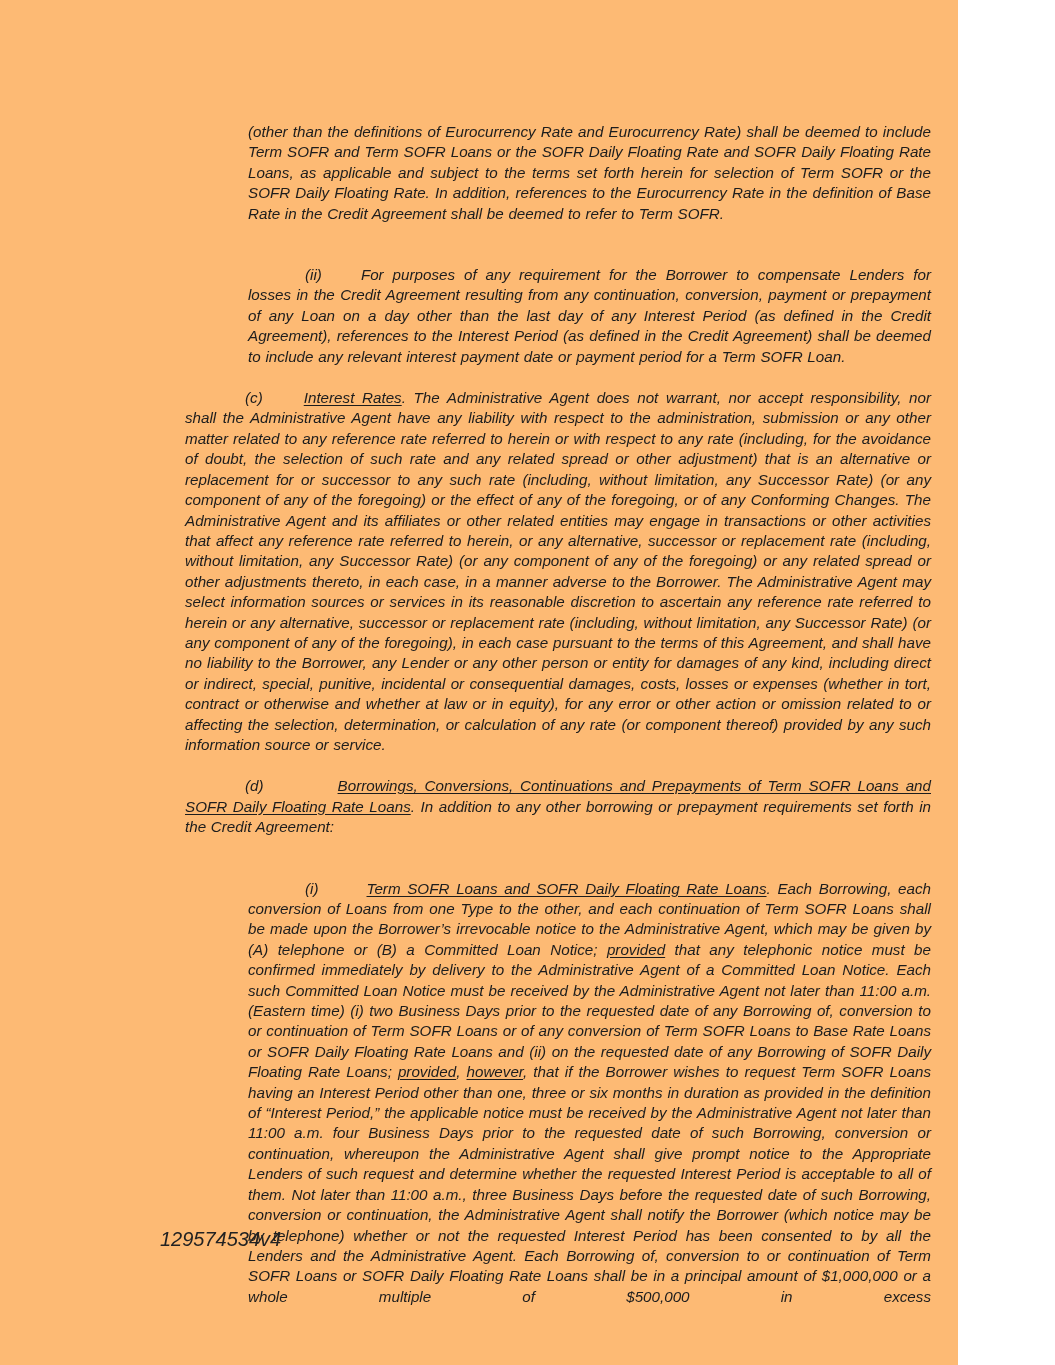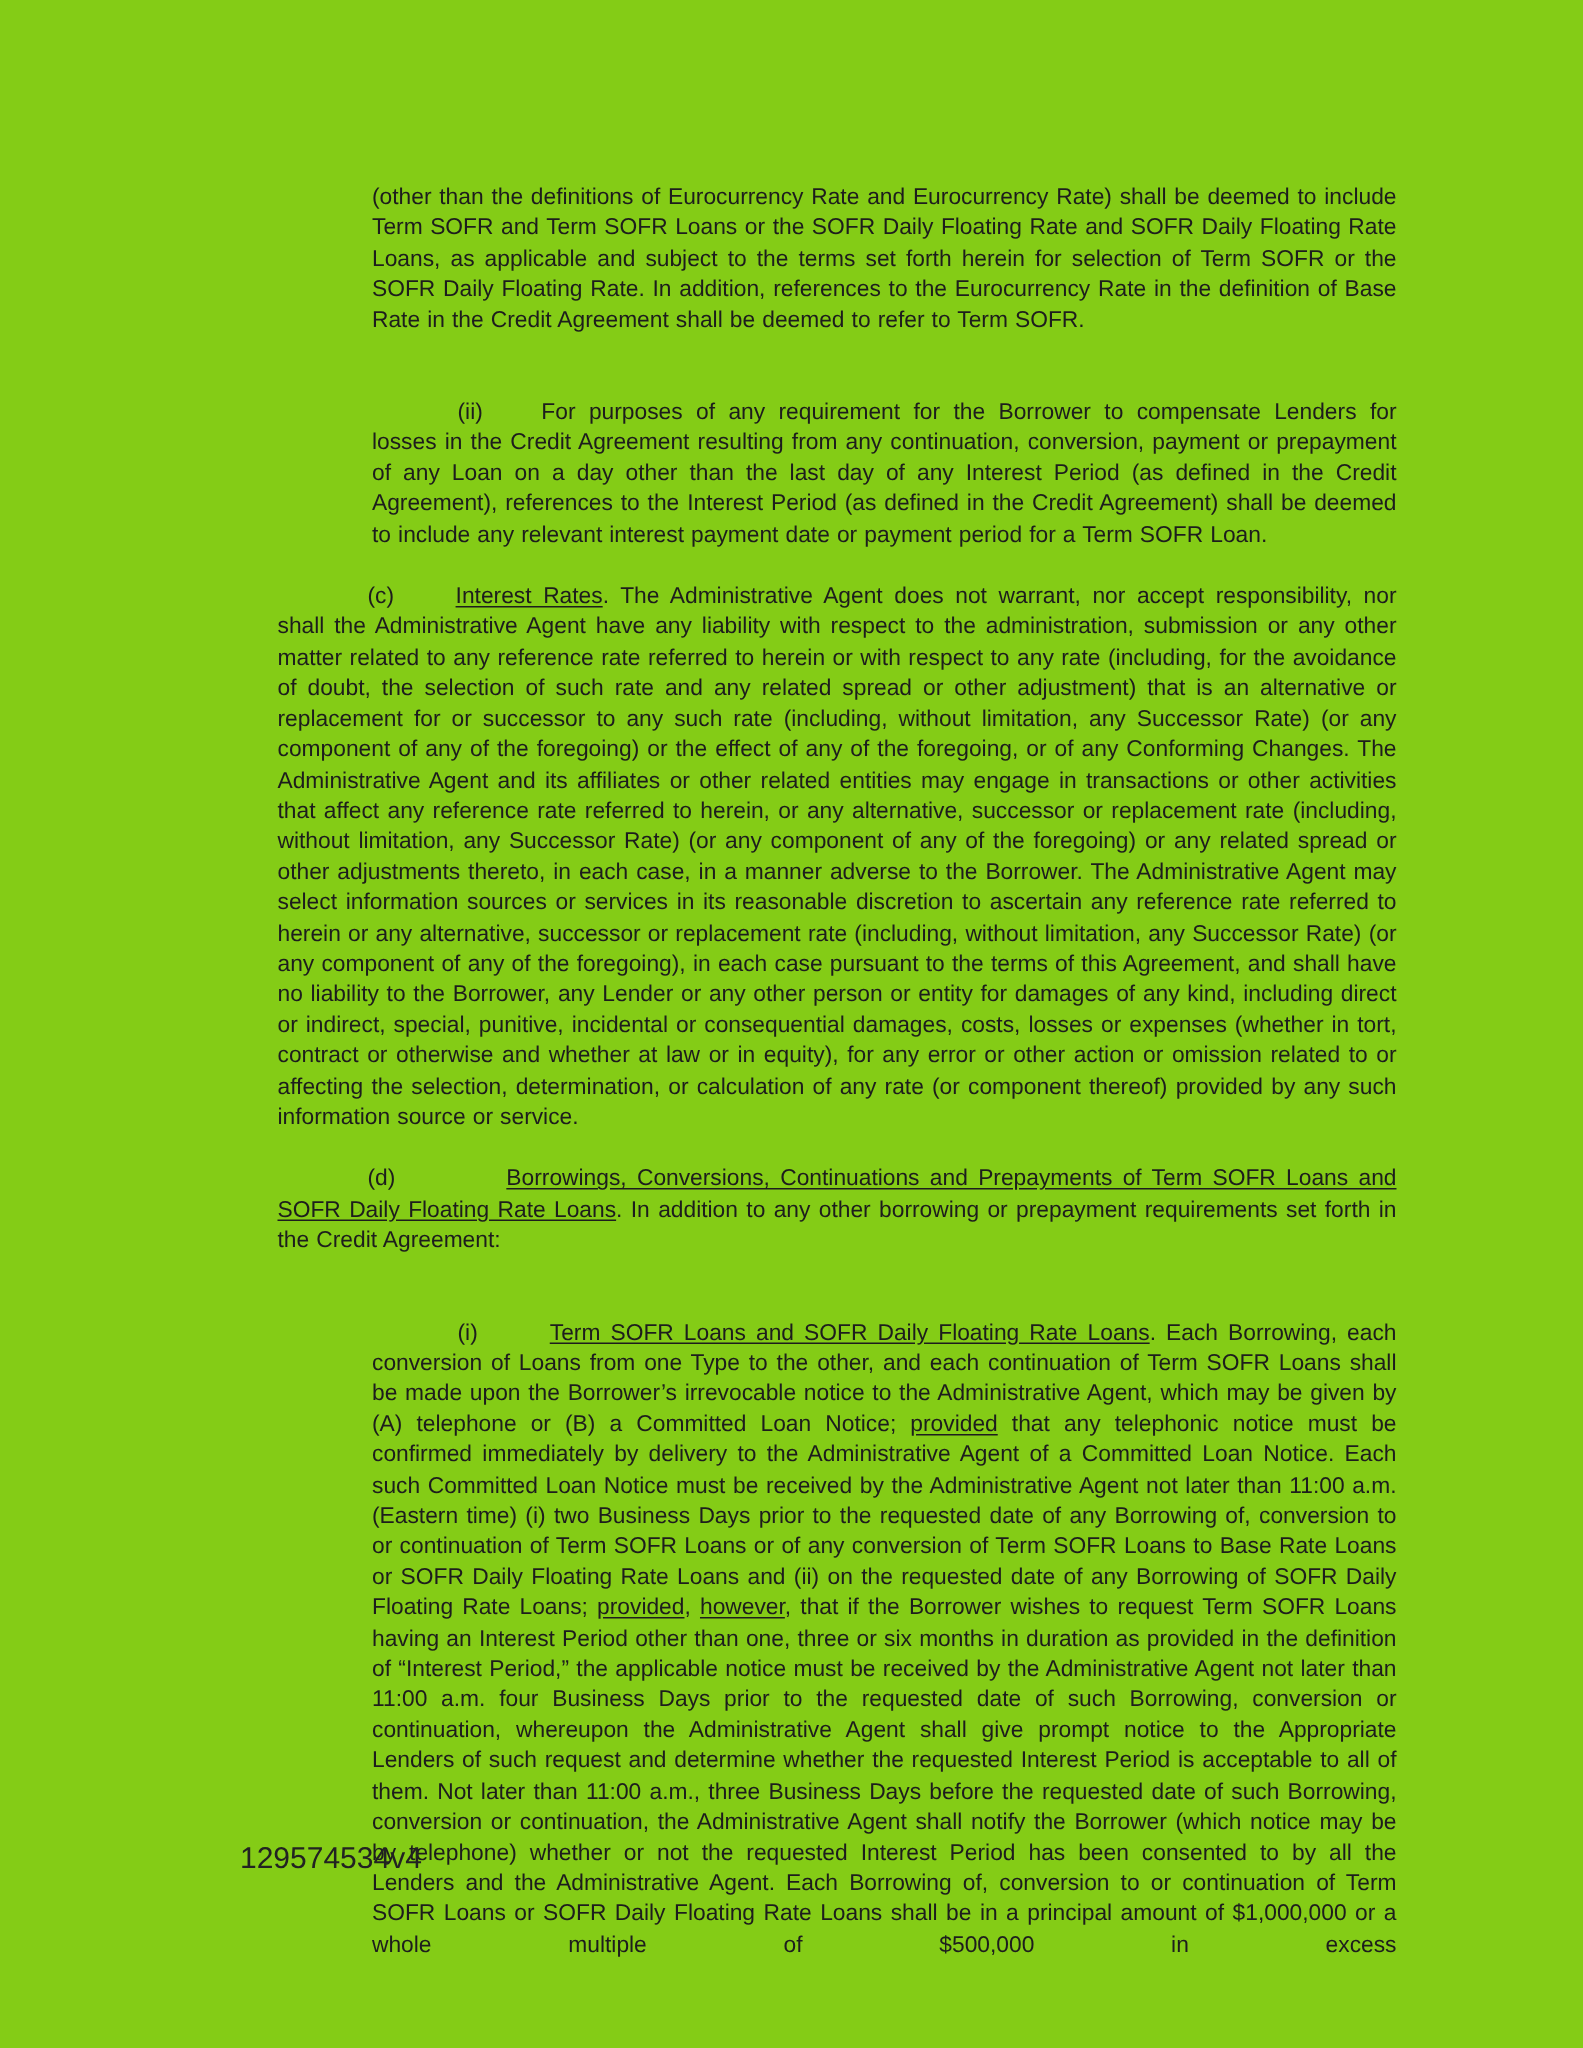--- a/index.html
+++ b/index.html
@@ -2,26 +2,27 @@
 <html><head>
 <meta charset="utf-8">
 <style>
   html, body {
     margin: 0;
     padding: 0;
     background: #ffffff;
   }
   .page {
     position: relative;
-    width: 1055px;
+    width: 958px;
     height: 1365px;
-    background: #84cc16;
+    background: #fdba74;
     overflow: hidden;
     font-family: "Liberation Sans", sans-serif;
     color: #1d1d1d;
+    font-style: italic;
   }
   .content {
     position: absolute;
     left: 185px;
     top: 122px;
     width: 746px;
   }
   .para {
     margin: 0 0 21px 0;
     text-align: justify;

